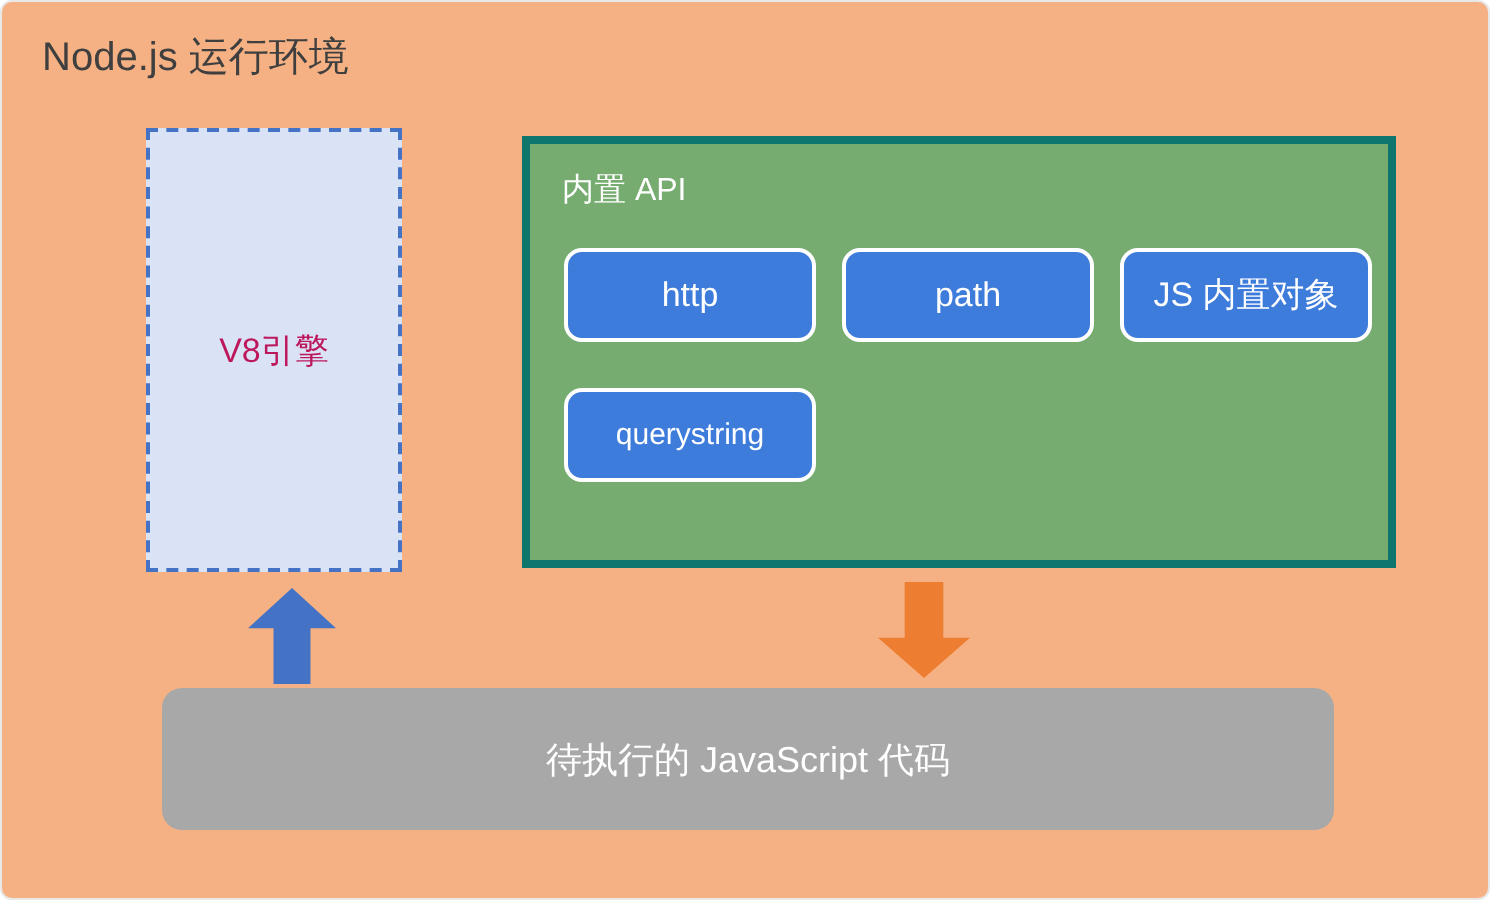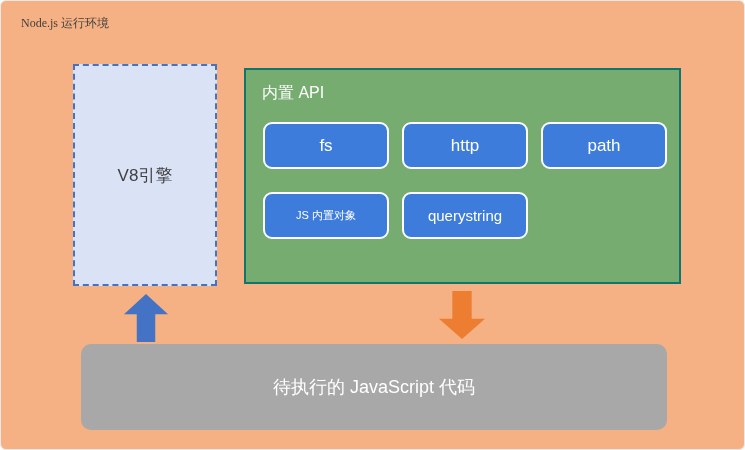--- a/index.html
+++ b/index.html
@@ -12,40 +12,39 @@
   .canvas {
     position: relative;
     width: 745px; height: 450px;
     background: #F5B183;
     border-radius: 6px;
     border: 1px solid #e8e8e8;
   }
   .diagram-title {
     position: absolute;
     left: 20px; top: 14px;
-    font-size: 12px;
+    font-size: 20px;
     color: #3f3f3f;
-    font-family: Liberation Serif, serif;
   }
   .v8-box {
     position: absolute;
     left: 72px; top: 63px;
-    width: 144px; height: 222px;
+    width: 128px; height: 222px;
     background: #DAE3F5;
     border: 2px dashed #4472C4;
     display: flex; align-items: center; justify-content: center;
     font-size: 17px;
-    color: #404040;
+    color: #be185d;
   }
   .api-box {
     position: absolute;
-    left: 243px; top: 67px;
+    left: 260px; top: 67px;
     width: 437px; height: 216px;
     background: #76AC70;
-    border: 2px solid #0f766e;
+    border: 4px solid #0f766e;
   }
   .api-title {
     position: absolute;
     left: 16px; top: 13px;
     font-size: 16px;
     color: #ffffff;
   }
   .module-grid {
     position: absolute;
     left: 17px; top: 52px;
@@ -58,26 +57,26 @@
   }
   .module-chip {
     background: #3E7CDB;
     border: 2px solid #ffffff;
     border-radius: 9px;
     display: flex; align-items: center; justify-content: center;
     color: #ffffff;
     font-size: 17px;
     white-space: nowrap;
   }
-  .module-chip.small { font-size: 11px; }
+  .module-chip.small { font-size: 17px; }
   .module-chip.medium { font-size: 15px; text-align: center; }
   .runtime-code-box {
     position: absolute;
     left: 80px; top: 343px;
-    width: 586px; height: 86px;
+    width: 586px; height: 71px;
     background: #A8A8A8;
     border-radius: 10px;
     display: flex; align-items: center; justify-content: center;
     color: #ffffff;
     font-size: 18px;
   }
   .arrow-up {
     position: absolute;
     left: 123px; top: 293px;
     width: 44px; height: 48px;
@@ -99,21 +98,20 @@
 
   <div class="diagram-title">Node.js 运行环境</div>
 
   <div class="v8-box">
     <span>V8引擎</span>
   </div>
 
   <div class="api-box">
     <div class="api-title">内置 API</div>
     <div class="module-grid">
-      <div class="module-chip">fs</div>
       <div class="module-chip">http</div>
       <div class="module-chip">path</div>
       <div class="module-chip small">JS 内置对象</div>
       <div class="module-chip medium">querystring</div>
     </div>
   </div>
 
   <div class="arrow-up"></div>
 
   <div class="arrow-down"></div>

